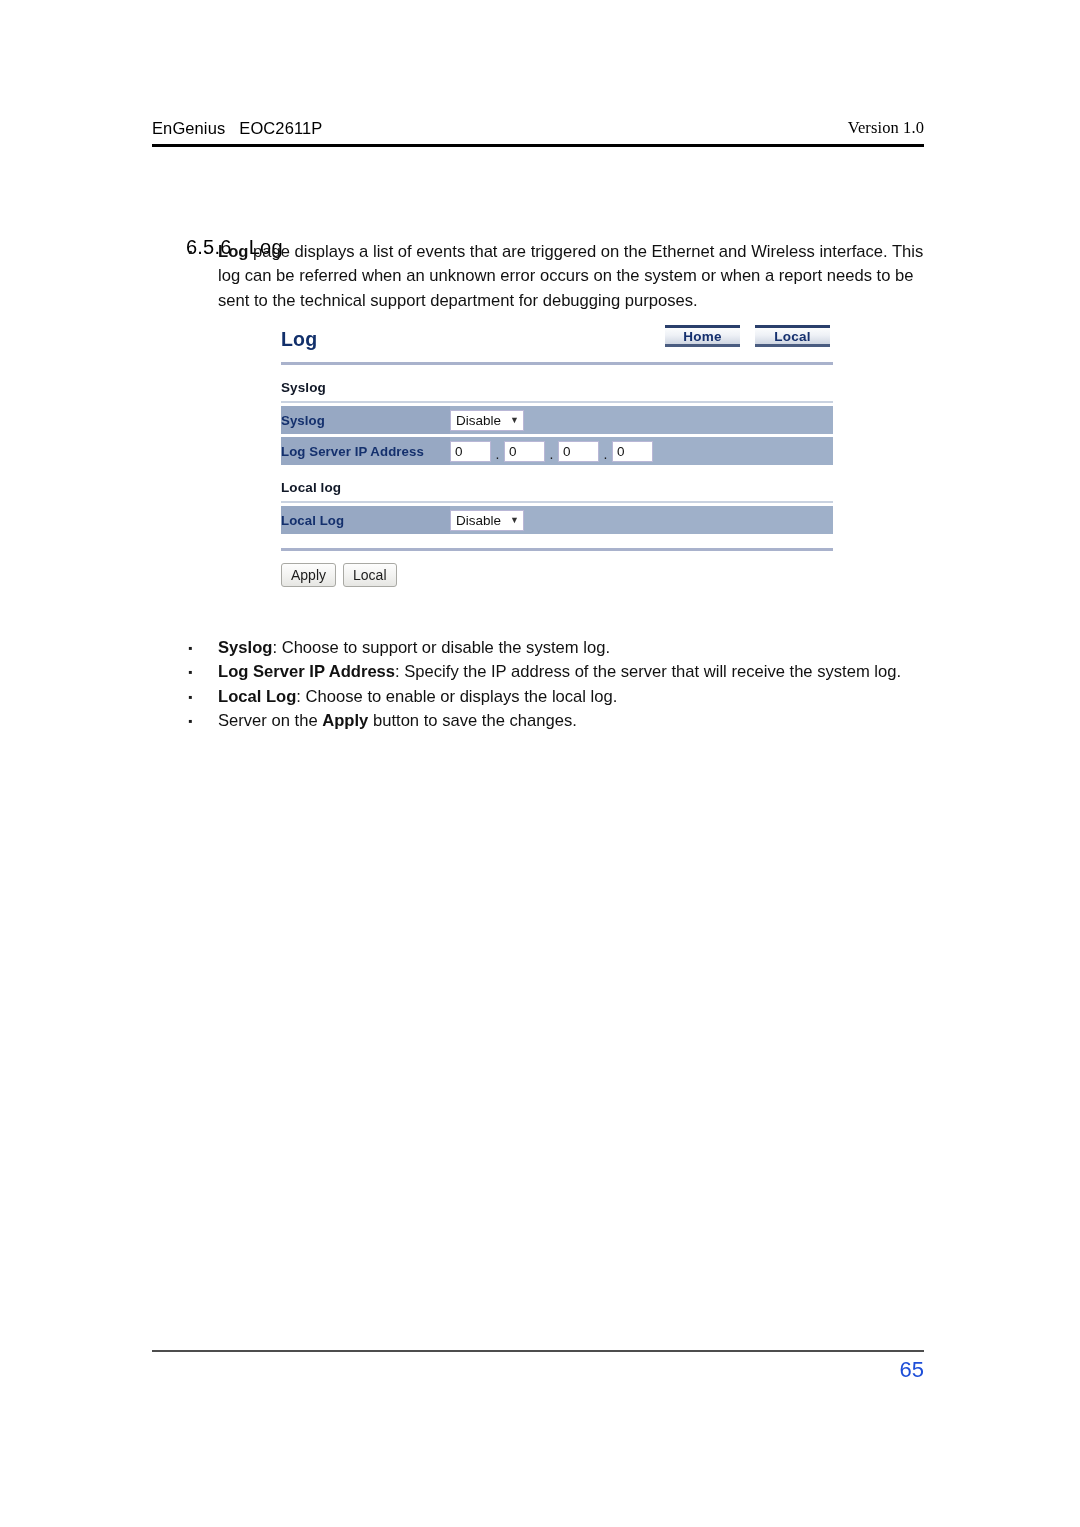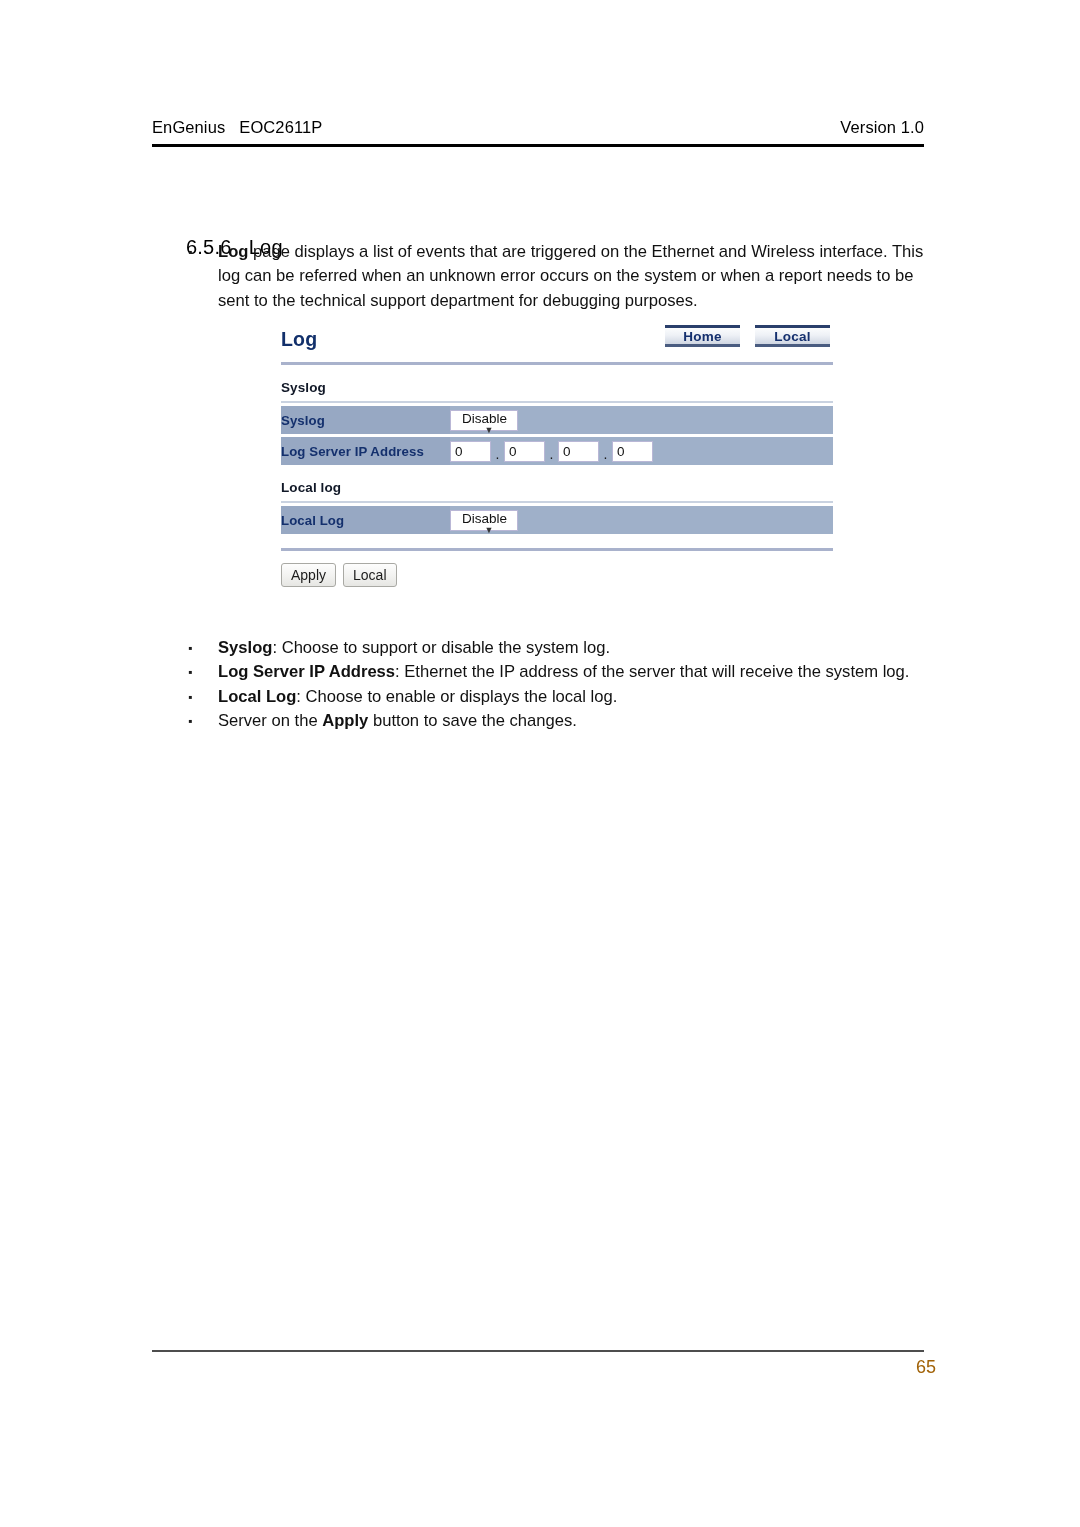--- a/index.html
+++ b/index.html
@@ -30,21 +30,21 @@
     top: 118px;
     width: 772px;
     display: flex;
     align-items: flex-end;
     justify-content: space-between;
     font-size: 16.5px;
     letter-spacing: 0.1px;
     color: #000;
   }
   .doc-header .left { white-space: pre; }
-  .doc-header .right { white-space: pre; }
+  .doc-header .right { white-space: pre; font-family: Liberation Serif, serif; }
   .header-rule {
     position: absolute;
     left: 152px;
     top: 144px;
     width: 772px;
     height: 3px;
     background: #000000;
   }
 
   
@@ -194,21 +194,20 @@
     justify-content: space-between;
     height: 21px;
     min-width: 68px;
     padding: 0 4px 0 5px;
     background: #ffffff;
     border: 1px solid #b9b7d6;
     box-sizing: border-box;
     font-size: 13.5px;
     color: #111;
     vertical-align: middle;
-    flex-direction: column;
   }
   .sel .caret {
     margin-left: 9px;
     font-size: 9px;
     line-height: 1;
     color: #333;
   }
 
   .ipgroup {
     display: flex;
@@ -264,24 +263,24 @@
   .footer-rule {
     position: absolute;
     left: 152px;
     top: 1350px;
     width: 772px;
     height: 2px;
     background: #4d4d4d;
   }
   .page-num {
     position: absolute;
-    right: 144px;
+    right: 156px;
     top: 1357px;
-    font-size: 18px;
-    color: #a16207;
+    font-size: 22px;
+    color: #1d4ed8;
   }
 </style>
 </head>
 <body>
 
 <div class="page">
 
   <div class="doc-header">
     <span class="left">EnGenius   EOC2611P</span>
     <span class="right">Version 1.0</span>
@@ -364,21 +363,21 @@
     </div>
   </div>
 
   <div class="bullet-block" id="notes">
     <div class="bullet-row">
       <span class="bullet-mark">▪</span>
       <span class="bullet-text"><b>Syslog</b><span>: Choose to support or disable the system log.</span></span>
     </div>
     <div class="bullet-row">
       <span class="bullet-mark">▪</span>
-      <span class="bullet-text"><b>Log Server IP Address</b><span>: Ethernet the IP address of the server that will receive the system log.</span></span>
+      <span class="bullet-text"><b>Log Server IP Address</b><span>: Specify the IP address of the server that will receive the system log.</span></span>
     </div>
     <div class="bullet-row">
       <span class="bullet-mark">▪</span>
       <span class="bullet-text"><b>Local Log</b><span>: Choose to enable or displays the local log.</span></span>
     </div>
     <div class="bullet-row">
       <span class="bullet-mark">▪</span>
       <span class="bullet-text"><span>Server on the </span><b>Apply</b><span> button to save the changes.</span></span>
     </div>
   </div>

